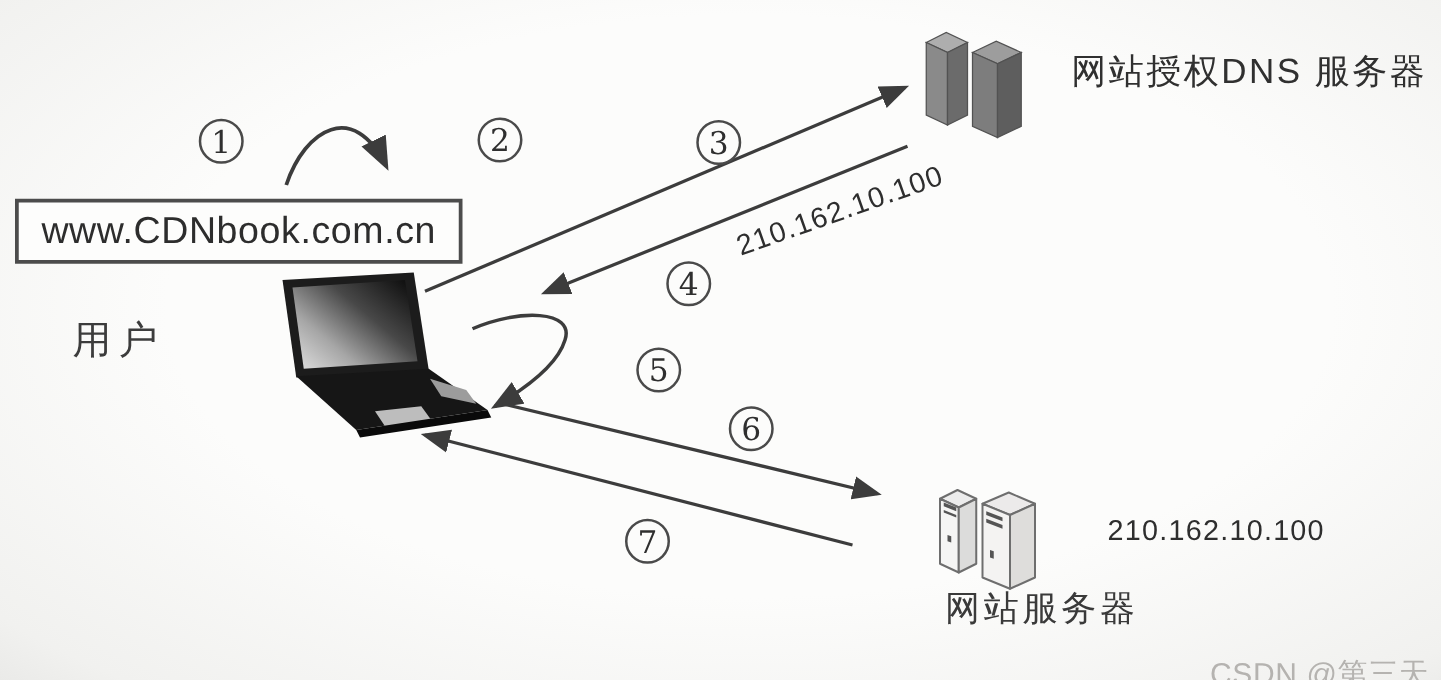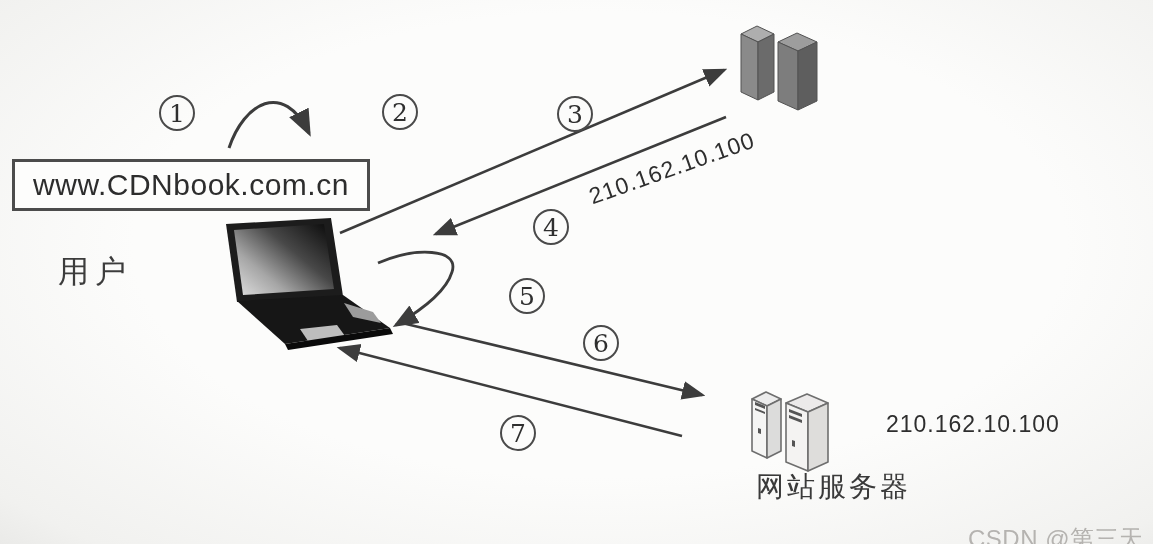--- a/index.html
+++ b/index.html
@@ -100,20 +100,21 @@
         <polygon points="792,440 795,441 795,447 792,446"></polygon>
       </g>
     </g>
   </svg>
 
   <div class="abs domain-box">
     <span>www.CDNbook.com.cn</span>
   </div>
 
   <div class="abs cjk user-label">用户</div>
+  <div class="abs cjk dns-label">网站授权DNS 服务器</div>
   <div class="abs cjk web-label">网站服务器</div>
 
   <div class="abs ip ip-dns">210.162.10.100</div>
   <div class="abs ip ip-web">210.162.10.100</div>
 
   <div class="abs step s1">1</div>
   <div class="abs step s2">2</div>
   <div class="abs step s3">3</div>
   <div class="abs step s4">4</div>
   <div class="abs step s5">5</div>

